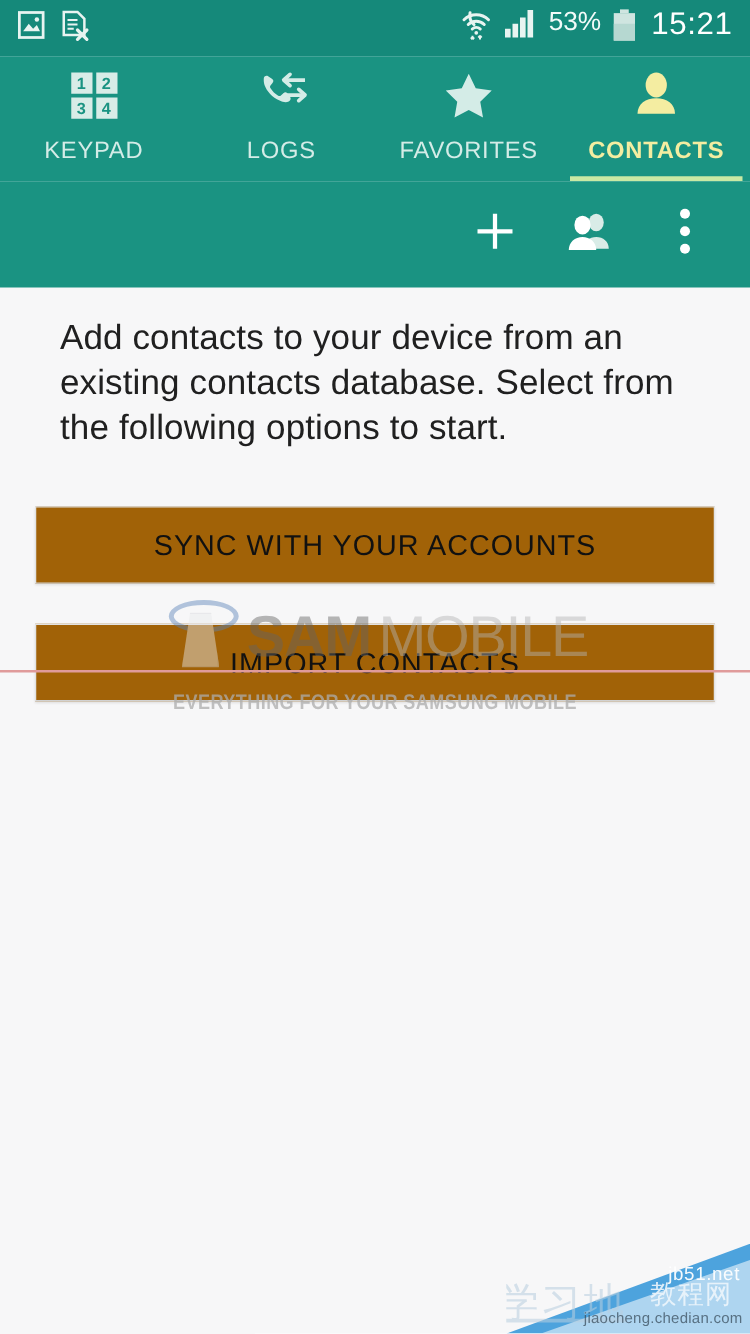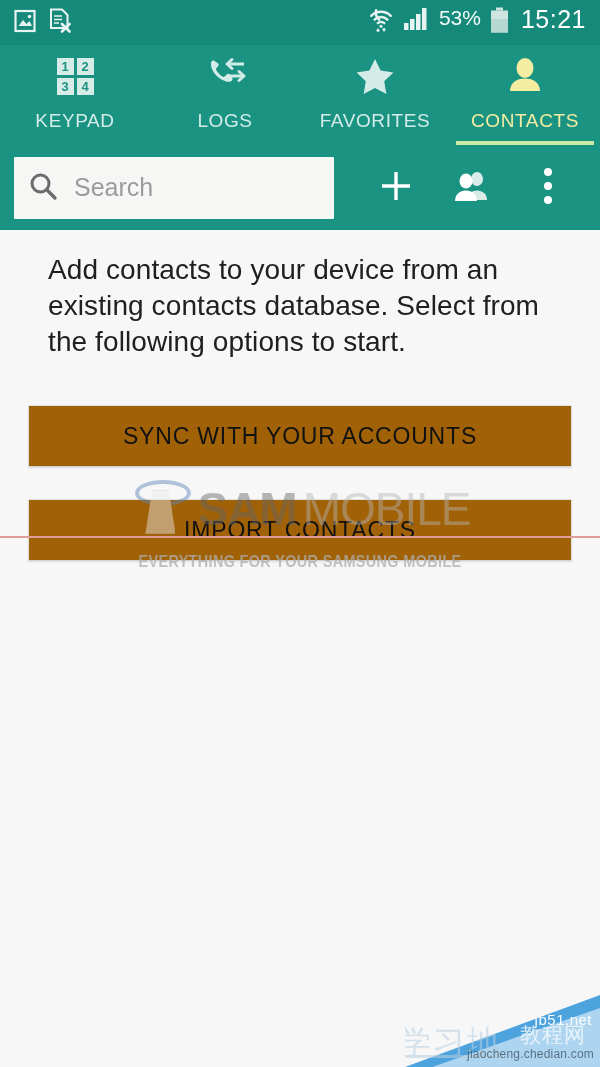--- a/index.html
+++ b/index.html
@@ -79,21 +79,21 @@
     display: flex;
     align-items: center;
     justify-content: center;
   }
   .tab-label {
     font-size: 19px;
     color: #d4ece7;
     letter-spacing: 0.6px;
     margin-top: 12px;
   }
-  .tab.active .tab-label { color: #f4eda1; }
+  .tab.active .tab-label { color: #f4eda1; font-weight: bold; }
   .tab-underline {
     position: absolute;
     left: 6px;
     right: 6px;
     bottom: 0;
     height: 4px;
     background: #c9e9a4;
     display: none;
   }
   .tab.active .tab-underline { display: block; }
@@ -439,29 +439,20 @@
           <path d="M4 34 c0-8 6.5-12.5 15-12.5 S34 26 34 34 Z" fill="#f4eda1"></path>
         </svg>
       </div>
       <div class="tab-label">CONTACTS</div>
       <div class="tab-underline"></div>
     </div>
 
   </div>
 
   <div class="searchbar">
-    <div class="search-field">
-      <span>
-        <svg width="30" height="30" viewBox="0 0 30 30">
-          <circle cx="12.5" cy="12.5" r="8.5" fill="none" stroke="#6b6b6b" stroke-width="3"></circle>
-          <path d="M18.8 18.8 L27 27" stroke="#6b6b6b" stroke-width="3.4" stroke-linecap="round"></path>
-        </svg>
-      </span>
-      <input class="search-input" type="text" placeholder="Search" style="">
-    </div>
 
     <div class="action-icons">
       <div class="act">
         <span>
           <svg width="36" height="36" viewBox="0 0 36 36">
             <path d="M18 4 V32 M4 18 H32" stroke="#ffffff" stroke-width="3.4" stroke-linecap="butt"></path>
           </svg>
         </span>
       </div>
       <div class="act">

